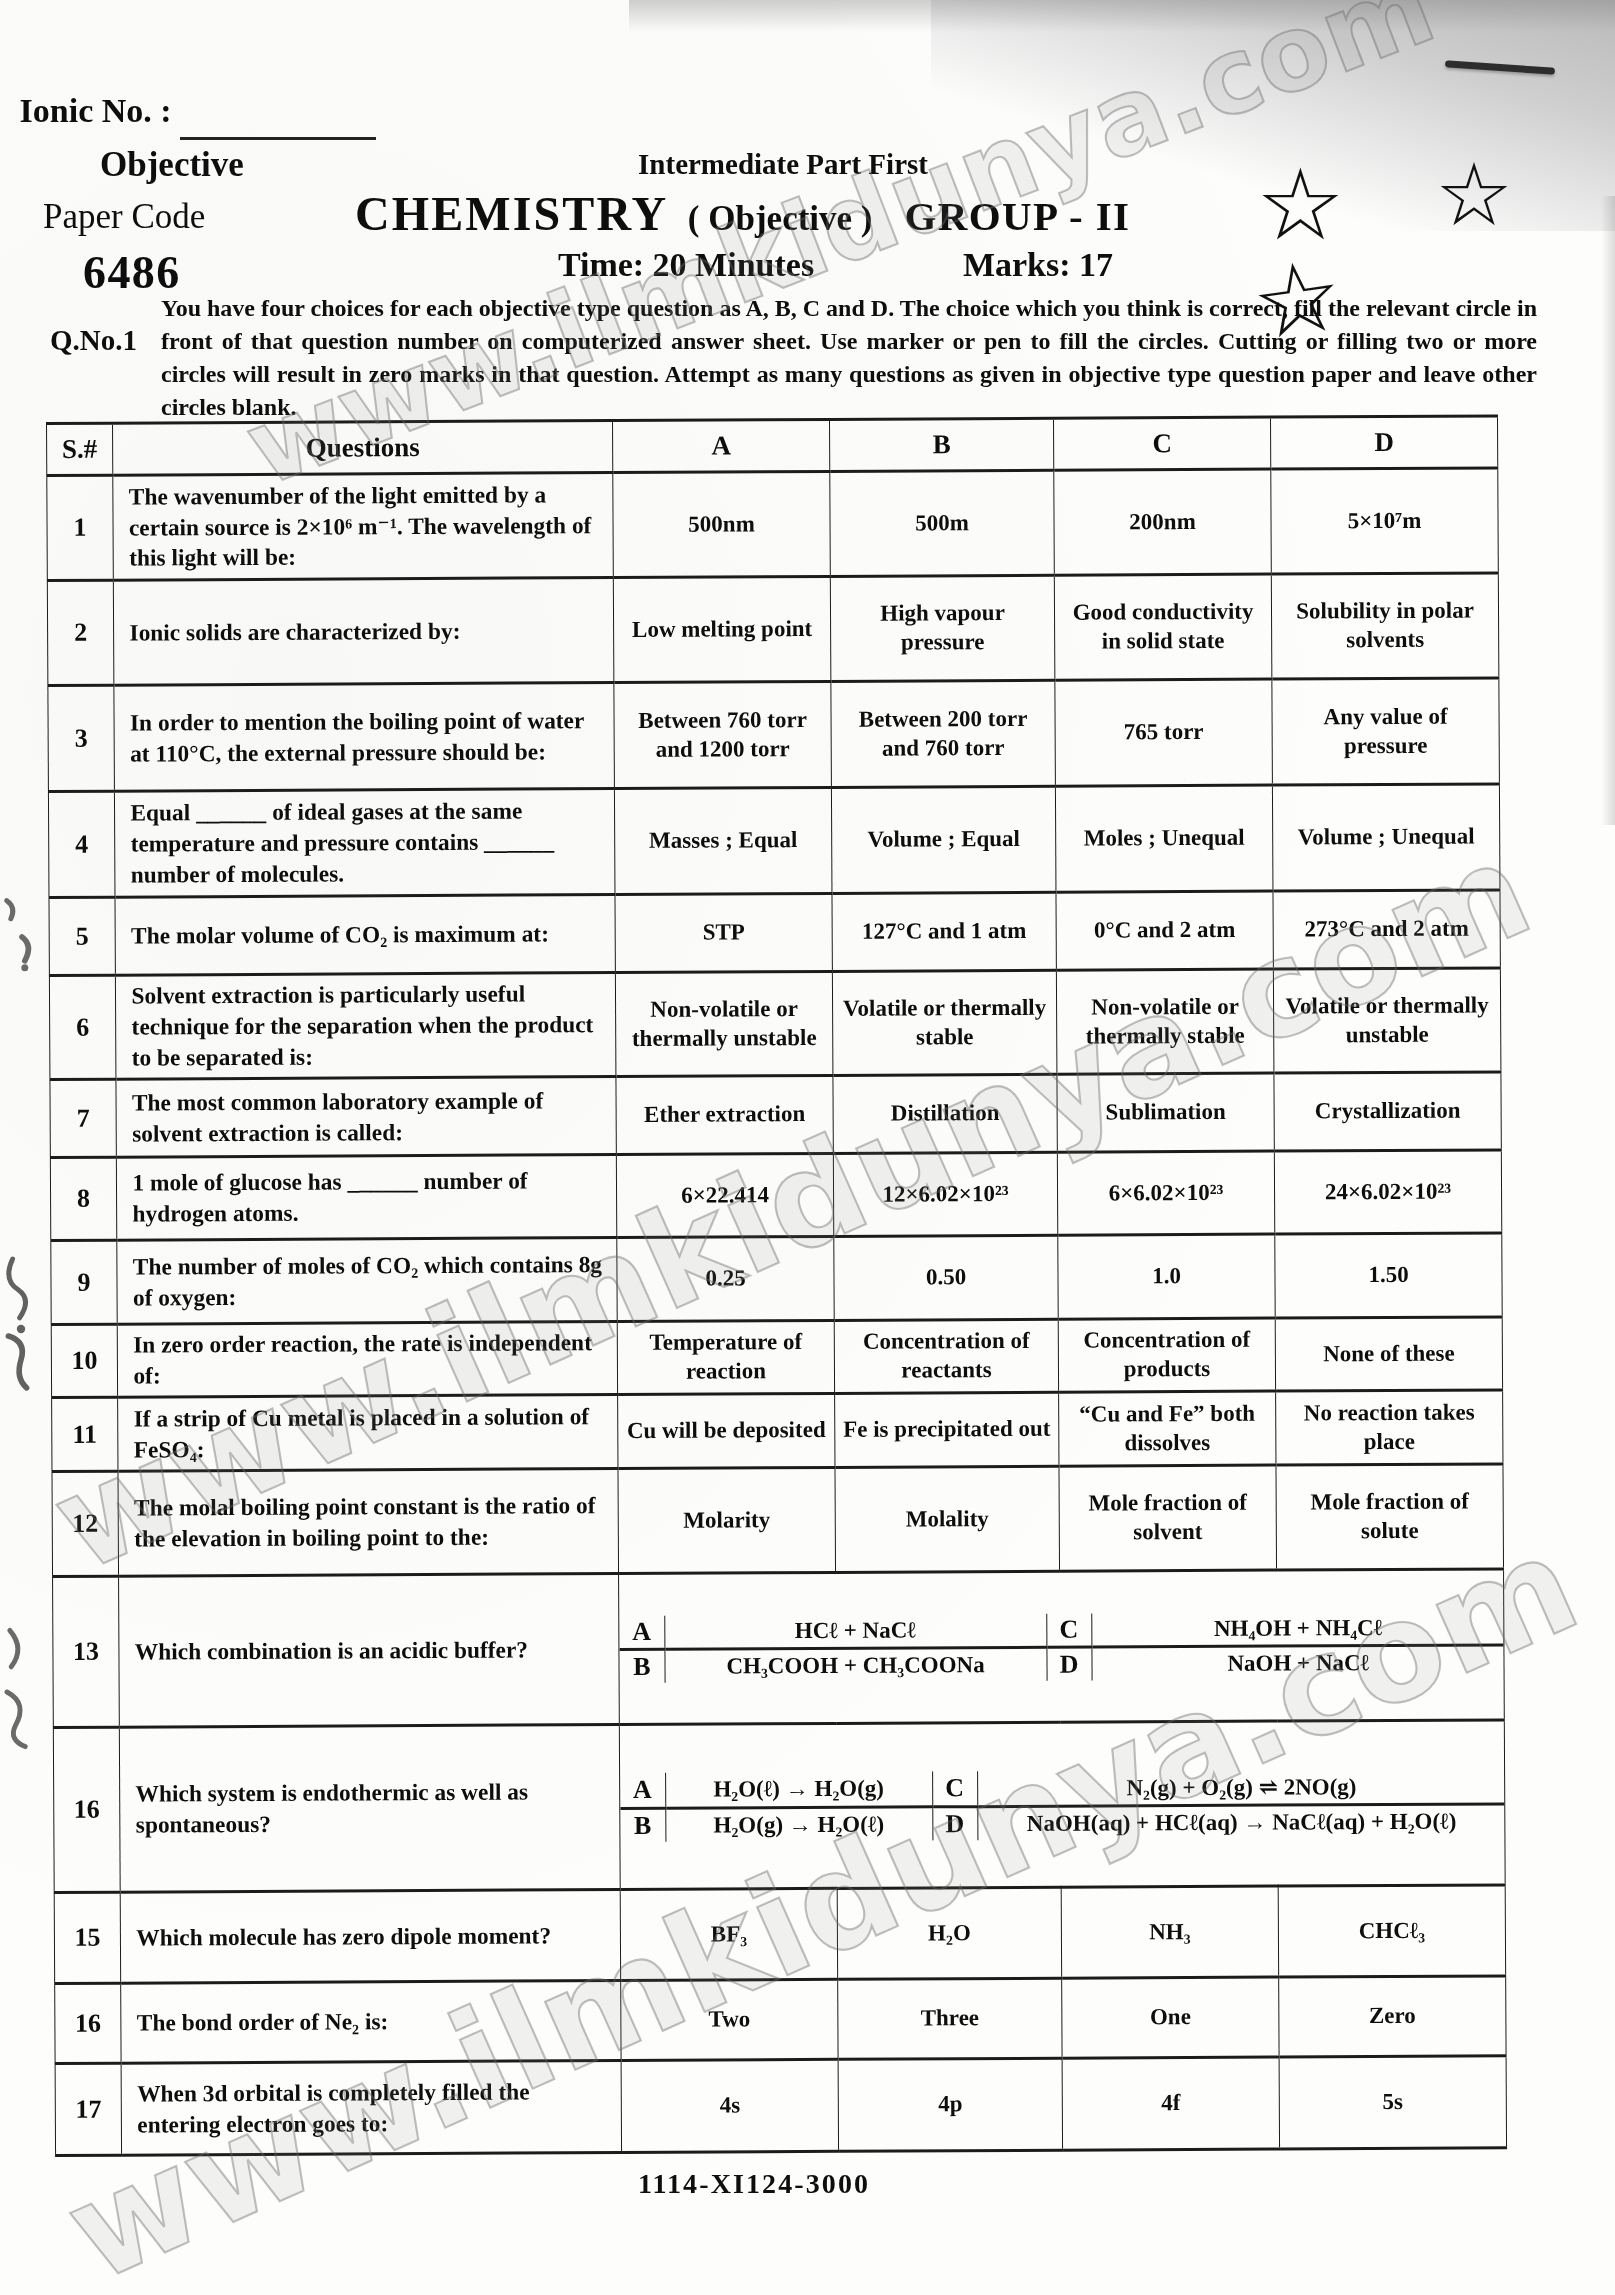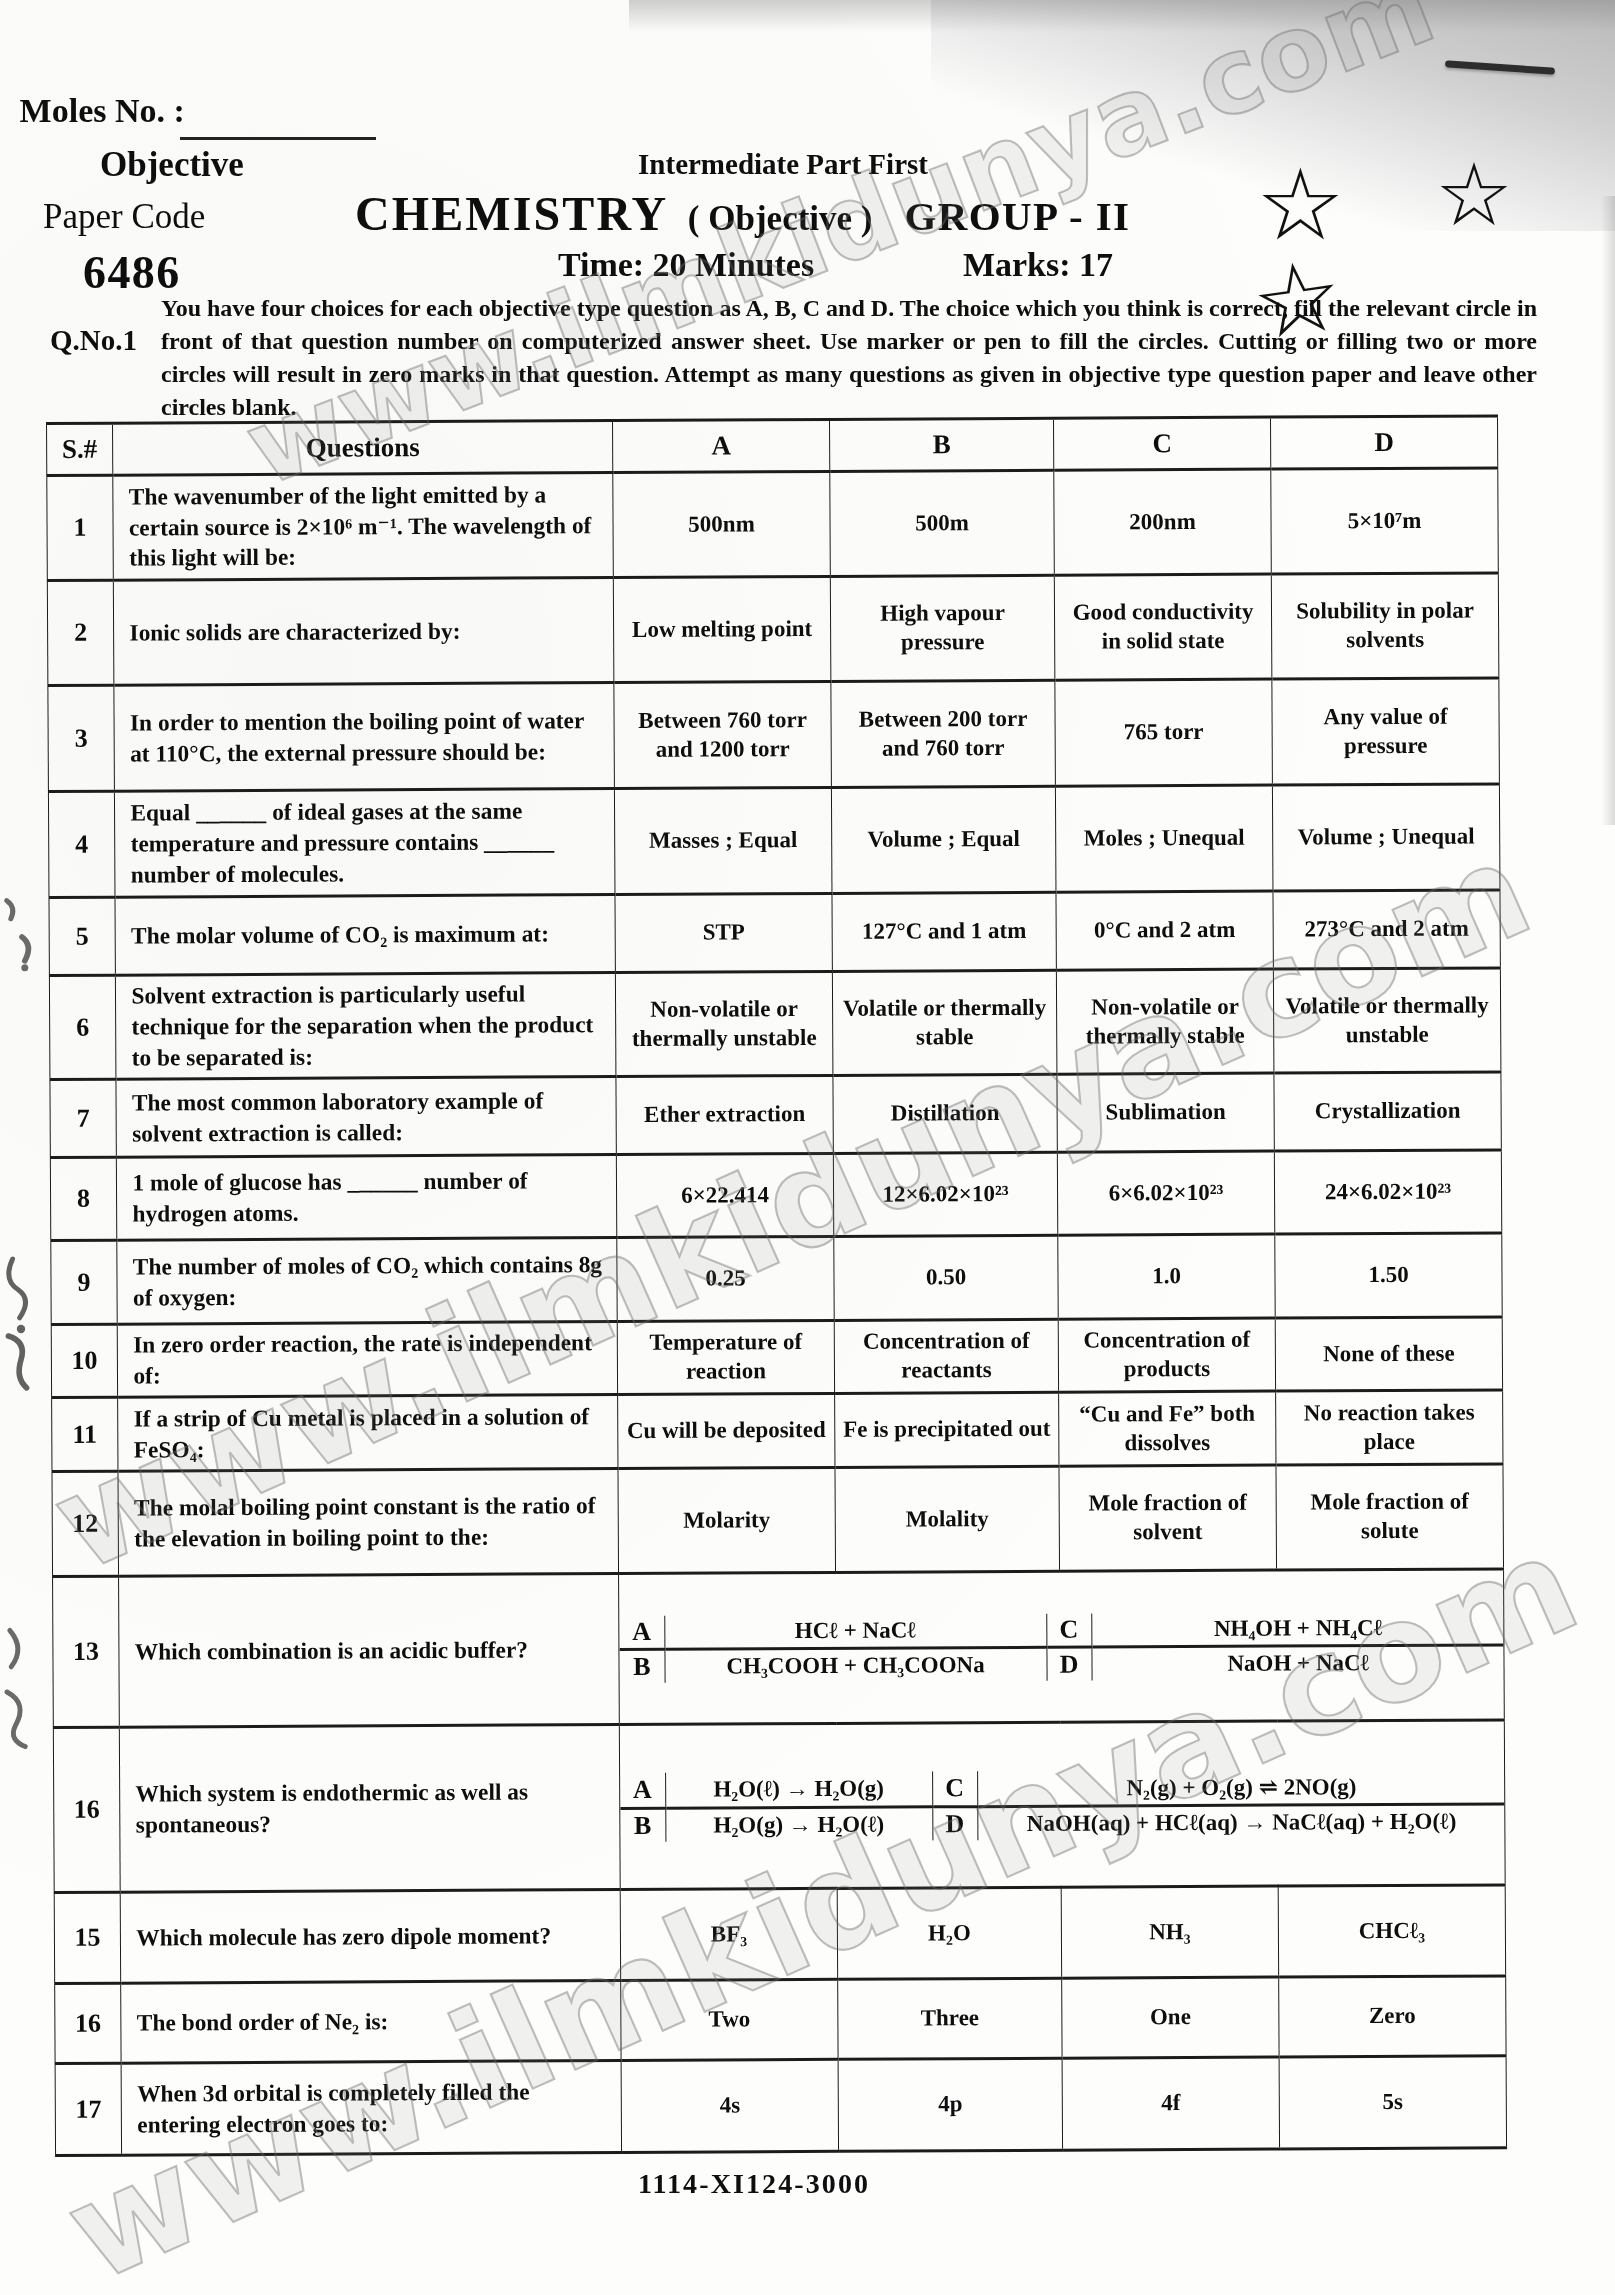--- a/index.html
+++ b/index.html
@@ -100,21 +100,21 @@
   <svg class="scrib" style="left:0px;top:1252px;position:absolute" width="49" height="147" viewBox="0 0 70 210">
     <path d="M18 10 q-14 30 8 44 q20 14 2 40" stroke="#2f2f2f" stroke-width="7" fill="none" stroke-linecap="round"></path>
     <path d="M12 120 q26 8 18 34 q-8 26 8 40" stroke="#2f2f2f" stroke-width="8" fill="none" stroke-linecap="round"></path>
     <circle cx="30" cy="110" r="6" fill="#2f2f2f"></circle>
   </svg>
   <svg class="scrib" style="left:0px;top:1622px;position:absolute" width="49" height="133" viewBox="0 0 70 190">
     <path d="M14 12 q22 26 2 52" stroke="#3a3a3a" stroke-width="7" fill="none" stroke-linecap="round"></path>
     <path d="M10 100 q30 16 12 48 q-10 20 14 30" stroke="#3a3a3a" stroke-width="7" fill="none" stroke-linecap="round"></path>
   </svg>
 
-  <div class="rollno">Moles No. :</div>
+  <div class="rollno">Ionic No. :</div>
   <div class="roll-blank"></div>
   <div class="objective">Objective</div>
   <div class="papercode">Paper Code</div>
   <div class="code">6486</div>
   <div class="part">Intermediate Part First</div>
   <div class="titleline">
     <span class="subject">CHEMISTRY</span><span class="mode">( Objective )</span><span class="group">GROUP - II</span>
   </div>
   <div class="time">Time: 20 Minutes</div>
   <div class="marks">Marks: 17</div>

